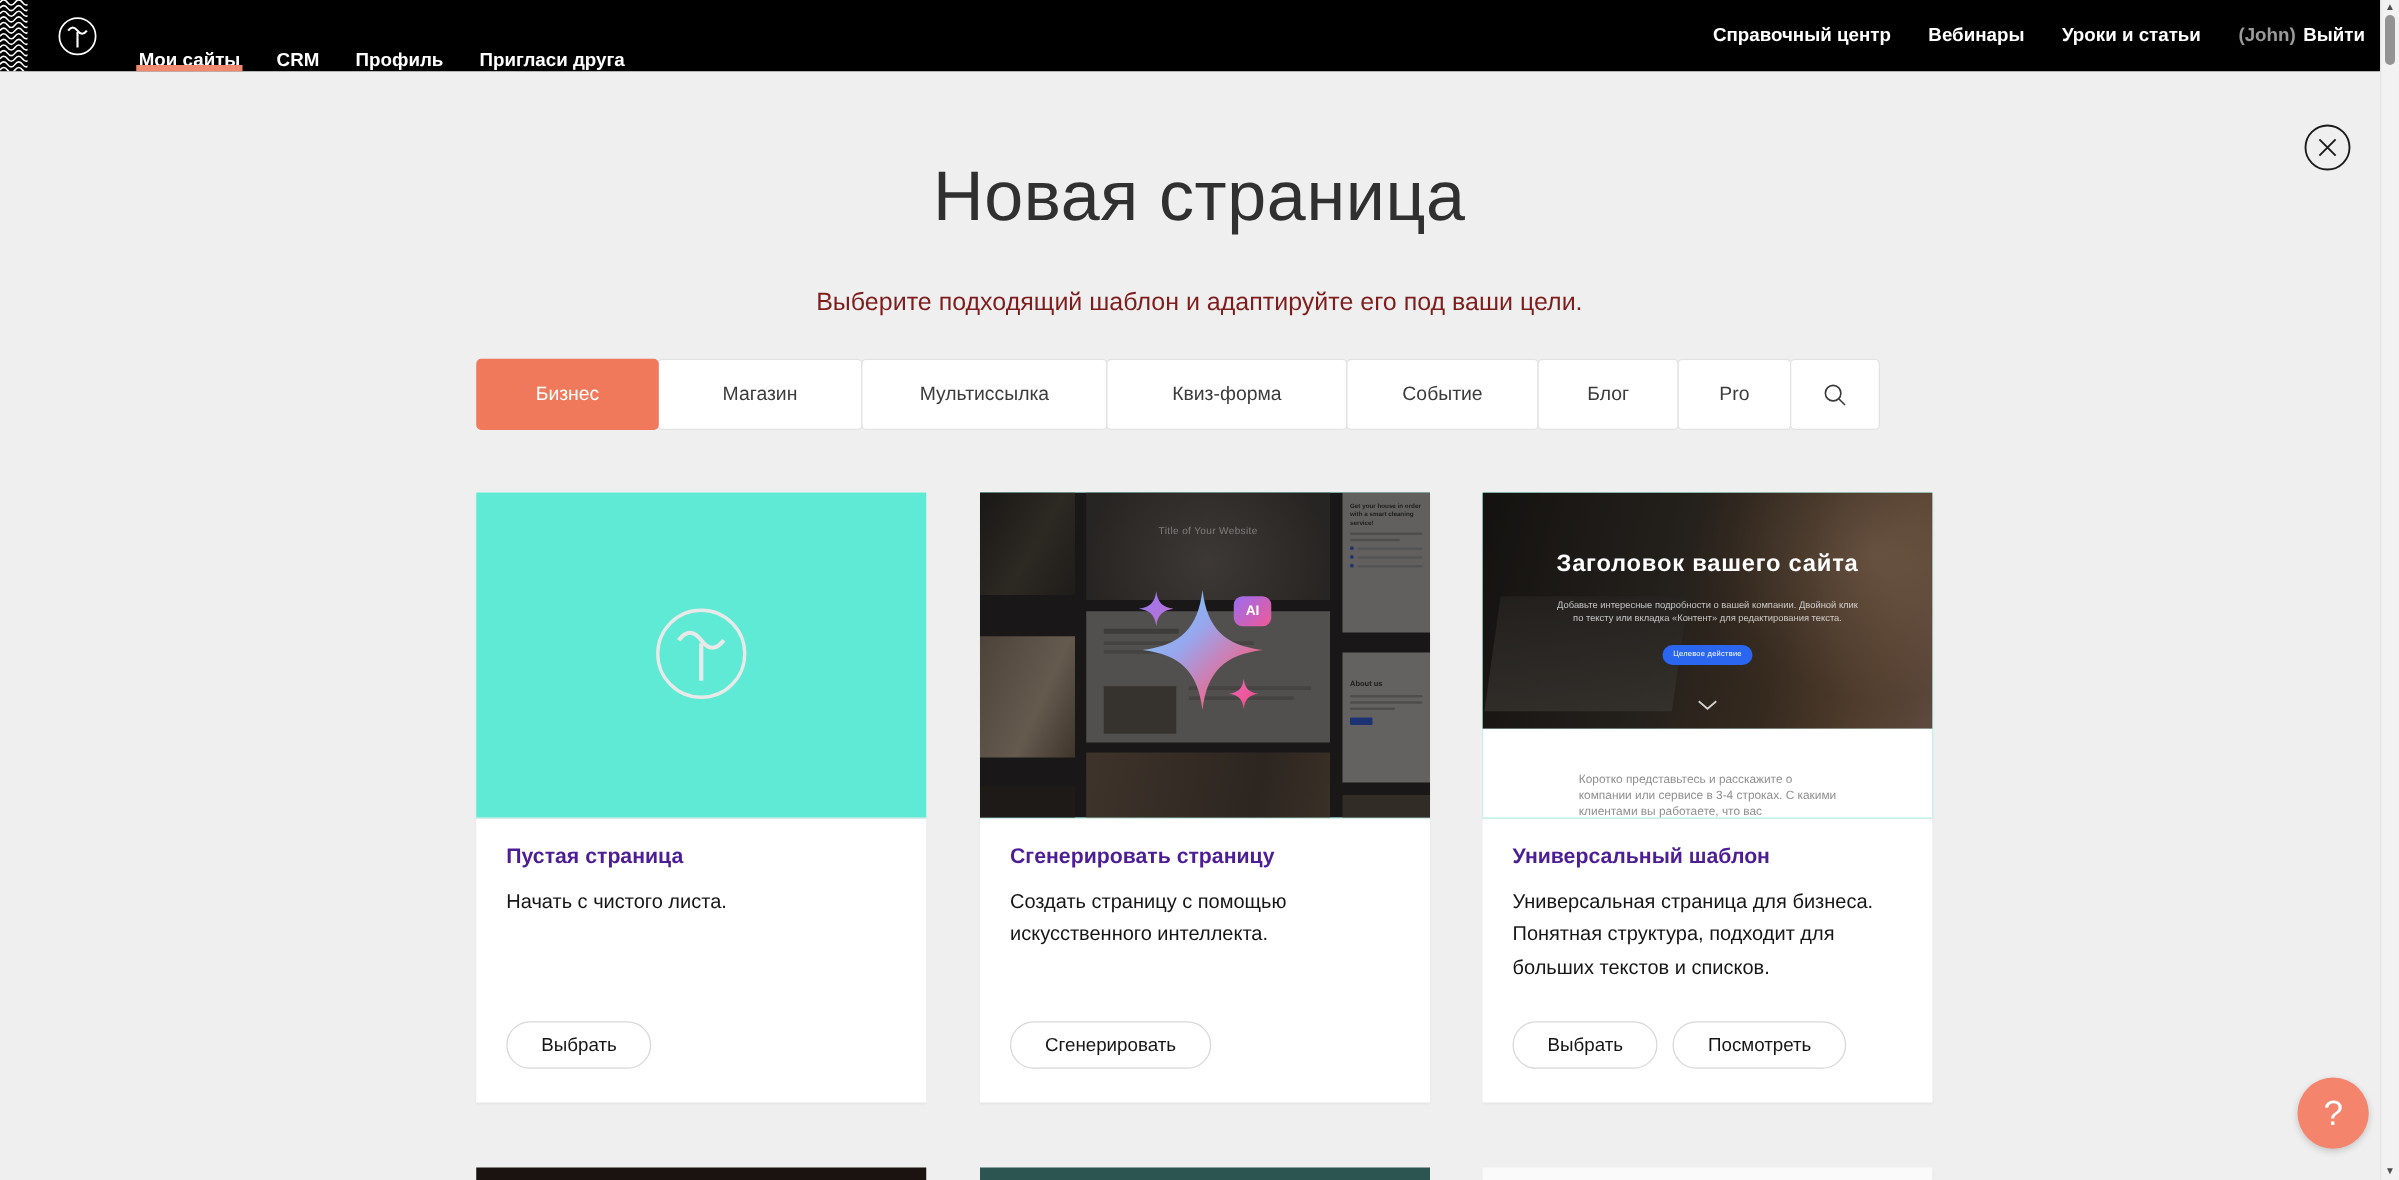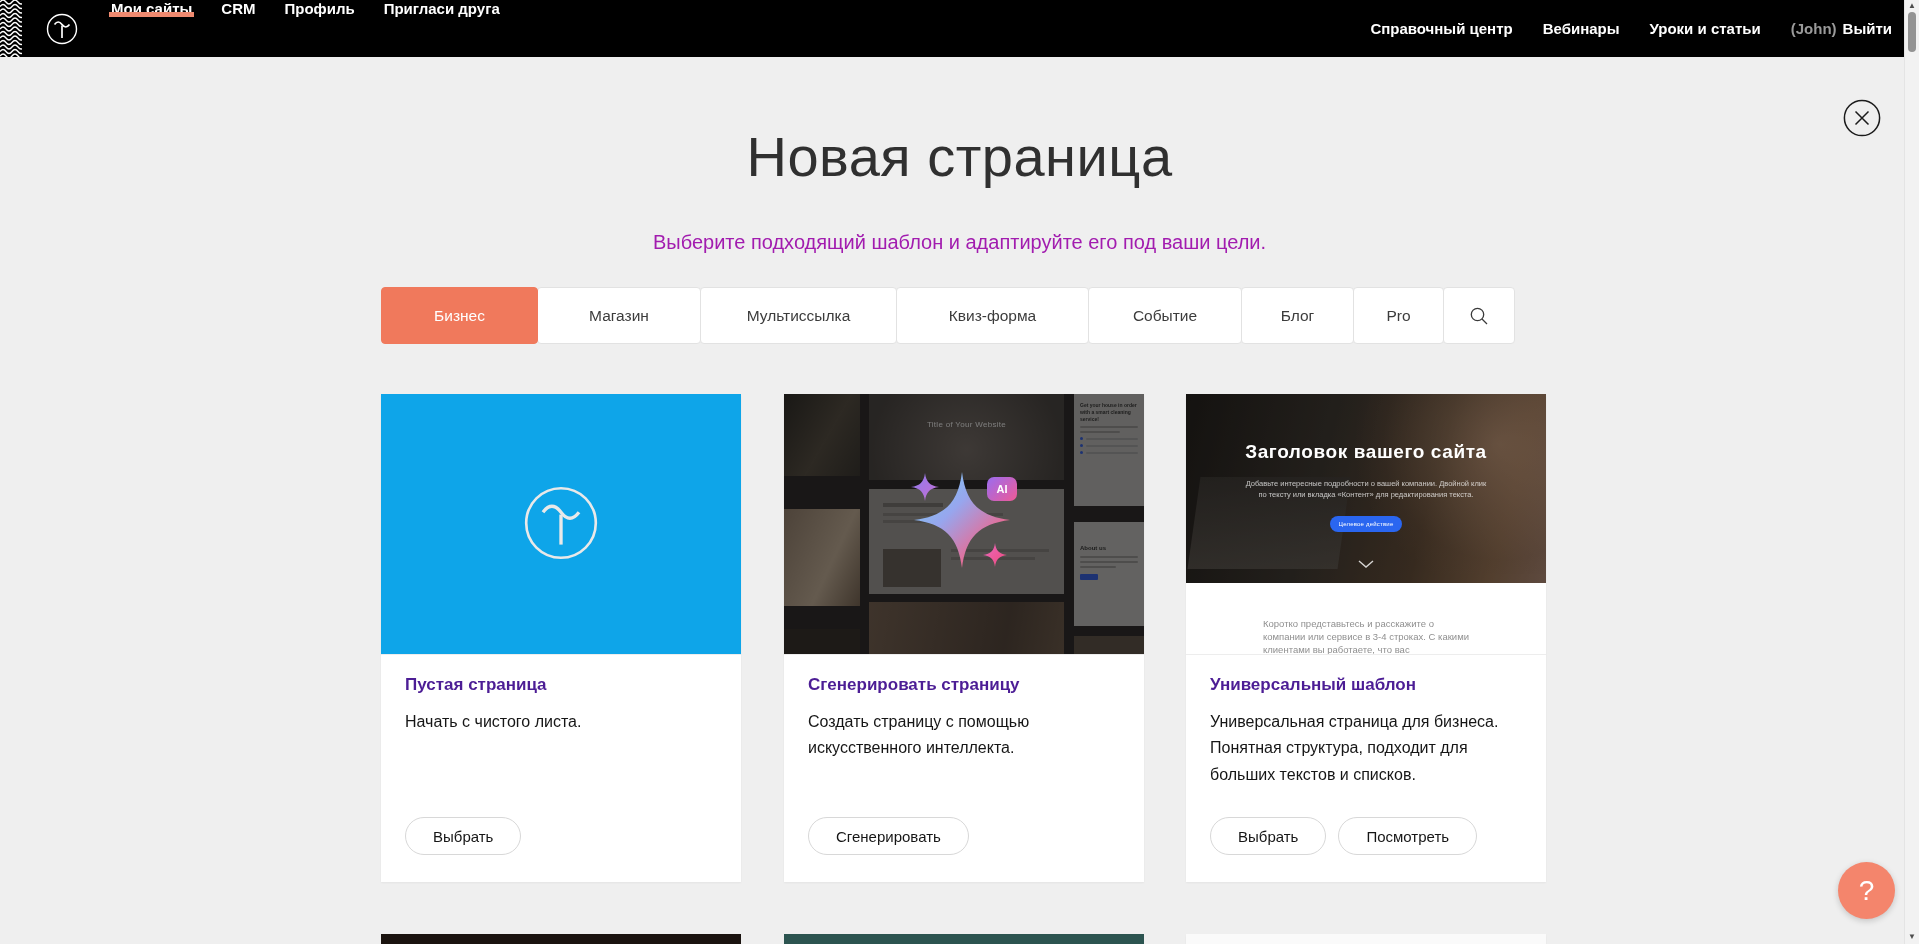--- a/index.html
+++ b/index.html
@@ -8,45 +8,45 @@
     position:relative; width:1919px; height:944px; overflow:hidden;
     background:#efefef;
     font-family:"Liberation Sans","DejaVu Sans",sans-serif;
     -webkit-font-smoothing:antialiased;
   }
 
   
   .navbar { position:absolute; left:0; top:0; width:1904px; height:57px; background:#000; z-index:5; }
   .zigzag { position:absolute; left:0; top:0; width:22px; height:57px; }
   .logo { position:absolute; left:42px; top:9px; width:40px; height:40px; cursor:pointer; }
-  .nav-left { position:absolute; left:111px; top:0; height:57px; display:flex; gap:29px; align-items:flex-start; }
+  .nav-left { position:absolute; left:111px; top:0; height:57px; display:flex; gap:29px; align-items:flex-end; }
   .nav-item { position:relative; display:flex; align-items:center; color:#fff; font-size:15px; font-weight:700; cursor:pointer; white-space:nowrap; }
   .nav-item.active::after { content:""; position:absolute; left:-2px; right:-2px; bottom:0; height:5px; background:#ef8a70; }
   .nav-right { position:absolute; right:12px; top:0; height:57px; display:flex; gap:30px; align-items:center; }
   .nav-user { display:flex; gap:6px; align-items:center; cursor:pointer; }
   .nav-user .uname { color:#9a9a9a; font-size:15px; font-weight:700; }
   .nav-user .ulogout { color:#fff; font-size:15px; font-weight:700; }
 
   
   .close-btn { position:absolute; left:1843px; top:99px; width:38px; height:38px; cursor:pointer; z-index:6; }
   .page-title { position:absolute; left:381px; top:124px; width:1157px; text-align:center;
     font-size:56px; font-weight:200; letter-spacing:.5px; color:#303030; }
   .page-subtitle { position:absolute; left:381px; top:231px; width:1157px; text-align:center;
-    font-size:20px; font-weight:300; color:#a21caf; }
+    font-size:20px; font-weight:300; color:#7f1d1d; }
 
   
   .tabs { position:absolute; left:382px; top:287px; height:57px; display:flex; z-index:2; }
   .tab { margin-left:-1px; background:#fff; border:1px solid #e2e2e2; border-radius:4px;
     display:flex; align-items:center; justify-content:center; font-size:15.5px; color:#3c3c3c; cursor:pointer; }
   .tab.active { background:#f0795c; border-color:#f0795c; color:#fff; z-index:2; }
 
   
   .grid { position:absolute; left:381px; top:394px; width:1165px; height:550px; }
   .card { position:absolute; width:360px; height:488px; background:#fff; box-shadow:0 1px 2px rgba(0,0,0,.05); }
-  .preview { position:relative; height:261px; overflow:hidden; border-bottom:1px solid #ededed; background:#0ea5e9; }
+  .preview { position:relative; height:261px; overflow:hidden; border-bottom:1px solid #ededed; background:#5eead4; }
   .card-body { position:absolute; top:261px; left:0; right:0; bottom:0; }
   .card-title { position:absolute; left:24px; top:20px; font-size:17px; font-weight:700; color:#4c1d95; }
   .card-desc { position:absolute; left:24px; top:54px; font-size:16px; line-height:1.65; color:#161616; max-width:300px; }
   .card.c2 .card-desc { max-width:232px; }
   .btn-row { position:absolute; left:24px; bottom:27px; display:flex; gap:12px; }
   .pill-btn { height:38px; padding:4px 27px; border:1px solid #d8d8d8; border-radius:19px; background:#fff;
     font-size:15px; color:#161616; display:flex; align-items:center; cursor:pointer; white-space:nowrap; }
 
   
   .watermark { position:absolute; left:132px; top:81px; width:96px; height:96px; }
@@ -154,21 +154,21 @@
     <svg width="38" height="38" viewBox="0 0 38 38" fill="none" stroke="#1b1b1b" stroke-width="1.5">
       <circle cx="19" cy="19" r="17.6"></circle>
       <path d="M12.5 12.5 L25.5 25.5 M25.5 12.5 L12.5 25.5"></path>
     </svg>
   </div>
 
   <div class="page-title">Новая страница</div>
   <div class="page-subtitle">Выберите подходящий шаблон и адаптируйте его под ваши цели.</div>
 
   <div class="tabs">
-    <div class="tab active" style="width:157px">Бизнес</div>
+    <div class="tab active" style="width:146px">Бизнес</div>
     <div class="tab" style="width:164px">Магазин</div>
     <div class="tab" style="width:197px">Мультиссылка</div>
     <div class="tab" style="width:193px">Квиз-форма</div>
     <div class="tab" style="width:154px">Событие</div>
     <div class="tab" style="width:113px">Блог</div>
     <div class="tab" style="width:91px">Pro</div>
     <div class="tab" style="width:72px">
       <svg width="20" height="20" viewBox="0 0 20 20" fill="none" stroke="#3a3a3a" stroke-width="1.3">
         <circle cx="8.5" cy="8.5" r="6.2"></circle>
         <path d="M13 13 L18 18"></path>

